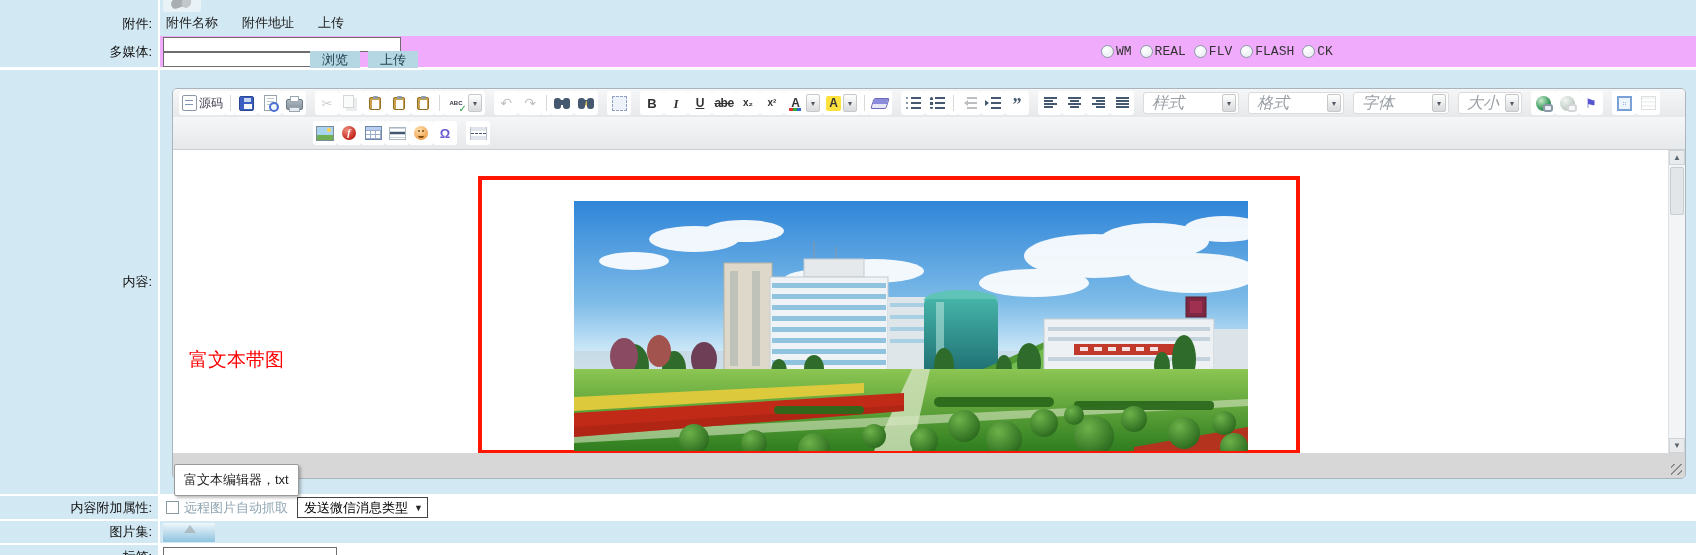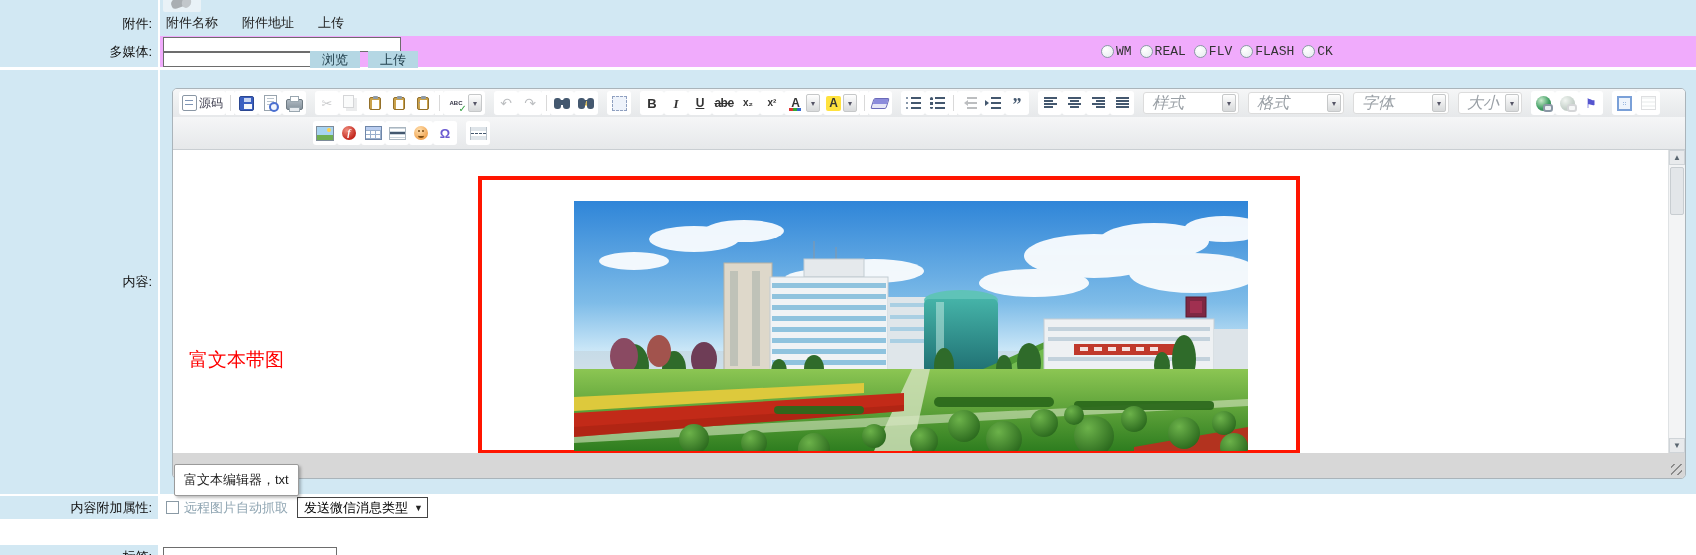--- a/index.html
+++ b/index.html
@@ -537,19 +537,23 @@
     <div class="extra-field">
       <span class="checkbox"></span>
       <span class="cb-label">远程图片自动抓取</span>
       <span class="wx-select">
         <span>发送微信消息类型</span>
         <span class="sel-arrow">▼</span>
       </span>
     </div>
   </div>
 
+  <div class="row" id="row-gallery">
+    <div class="label-cell">图片集:</div>
+    <div class="gallery-thumb"></div>
+  </div>
 
   <div class="row" id="row-bottom">
     <div class="label-cell">标签:</div>
     <input class="bottom-input" style="">
   </div>
 
 </div>
 
 </body></html>

